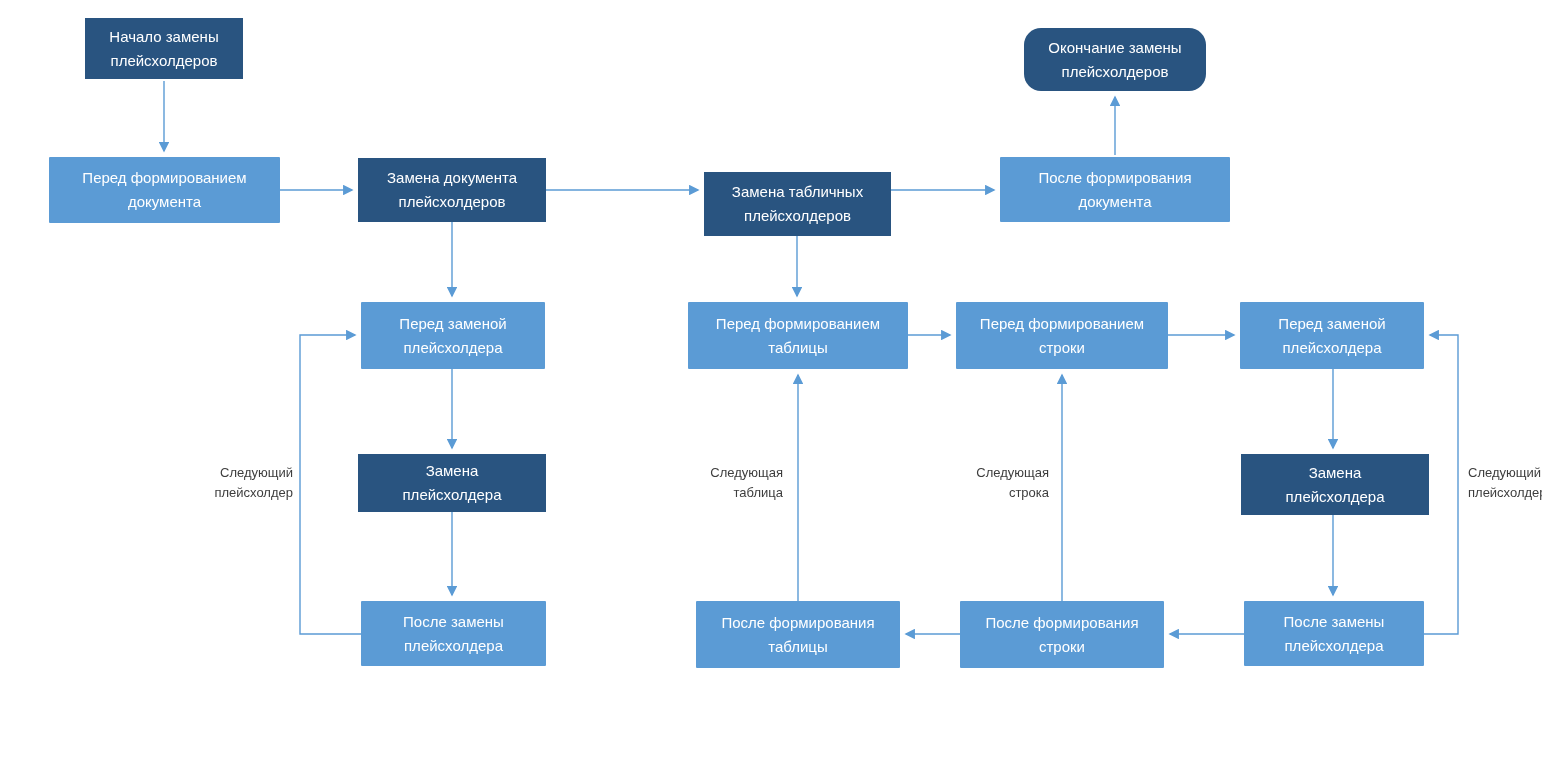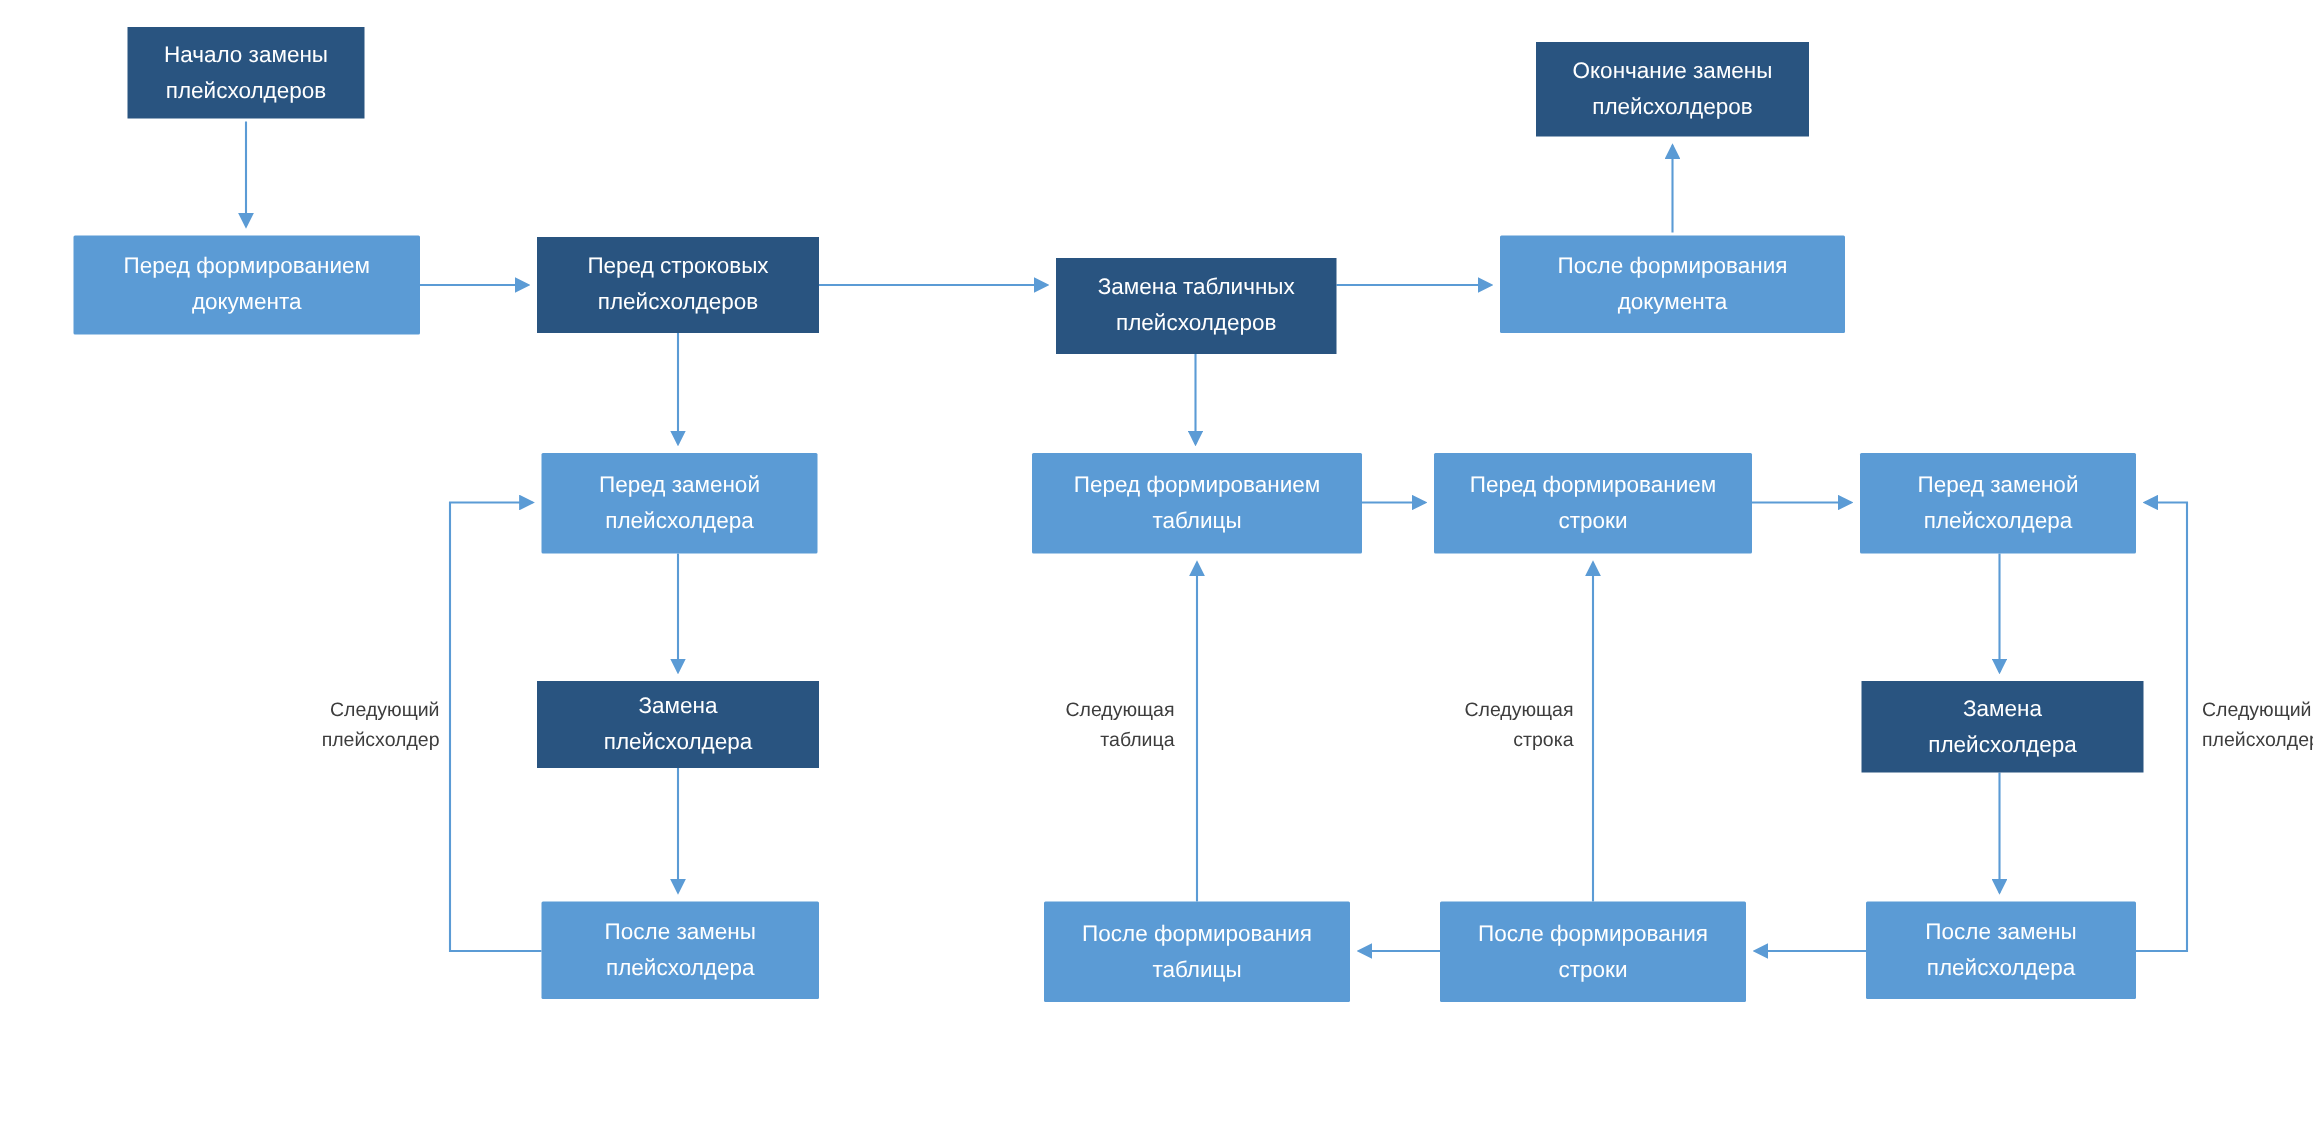--- a/index.html
+++ b/index.html
@@ -62,32 +62,32 @@
     <path class="edge" d="M1388 634 H1422 V335 H1394"></path>
     <path class="edge" d="M762 601 V375"></path>
     <path class="edge" d="M1026 601 V375"></path>
   </svg>
 
   <div class="node dark" style="left:49px;top:18px;width:158px;height:61px;">
     <span class="lbl">Начало замены
 плейсхолдеров</span>
   </div>
 
-  <div class="node dark" style="left:988px;top:28px;width:182px;height:63px;">
+  <div class="node dark" style="left:988px;top:28px;width:182px;height:63px;border-radius:17px;">
     <span class="lbl">Окончание замены
 плейсхолдеров</span>
   </div>
 
   <div class="node light" style="left:13px;top:157px;width:231px;height:66px;">
     <span class="lbl">Перед формированием
 документа</span>
   </div>
 
   <div class="node dark" style="left:322px;top:158px;width:188px;height:64px;">
-    <span class="lbl">Перед строковых
+    <span class="lbl">Замена документа
 плейсхолдеров</span>
   </div>
 
   <div class="node dark" style="left:668px;top:172px;width:187px;height:64px;">
     <span class="lbl">Замена табличных
 плейсхолдеров</span>
   </div>
 
   <div class="node light" style="left:964px;top:157px;width:230px;height:65px;">
     <span class="lbl">После формирования

